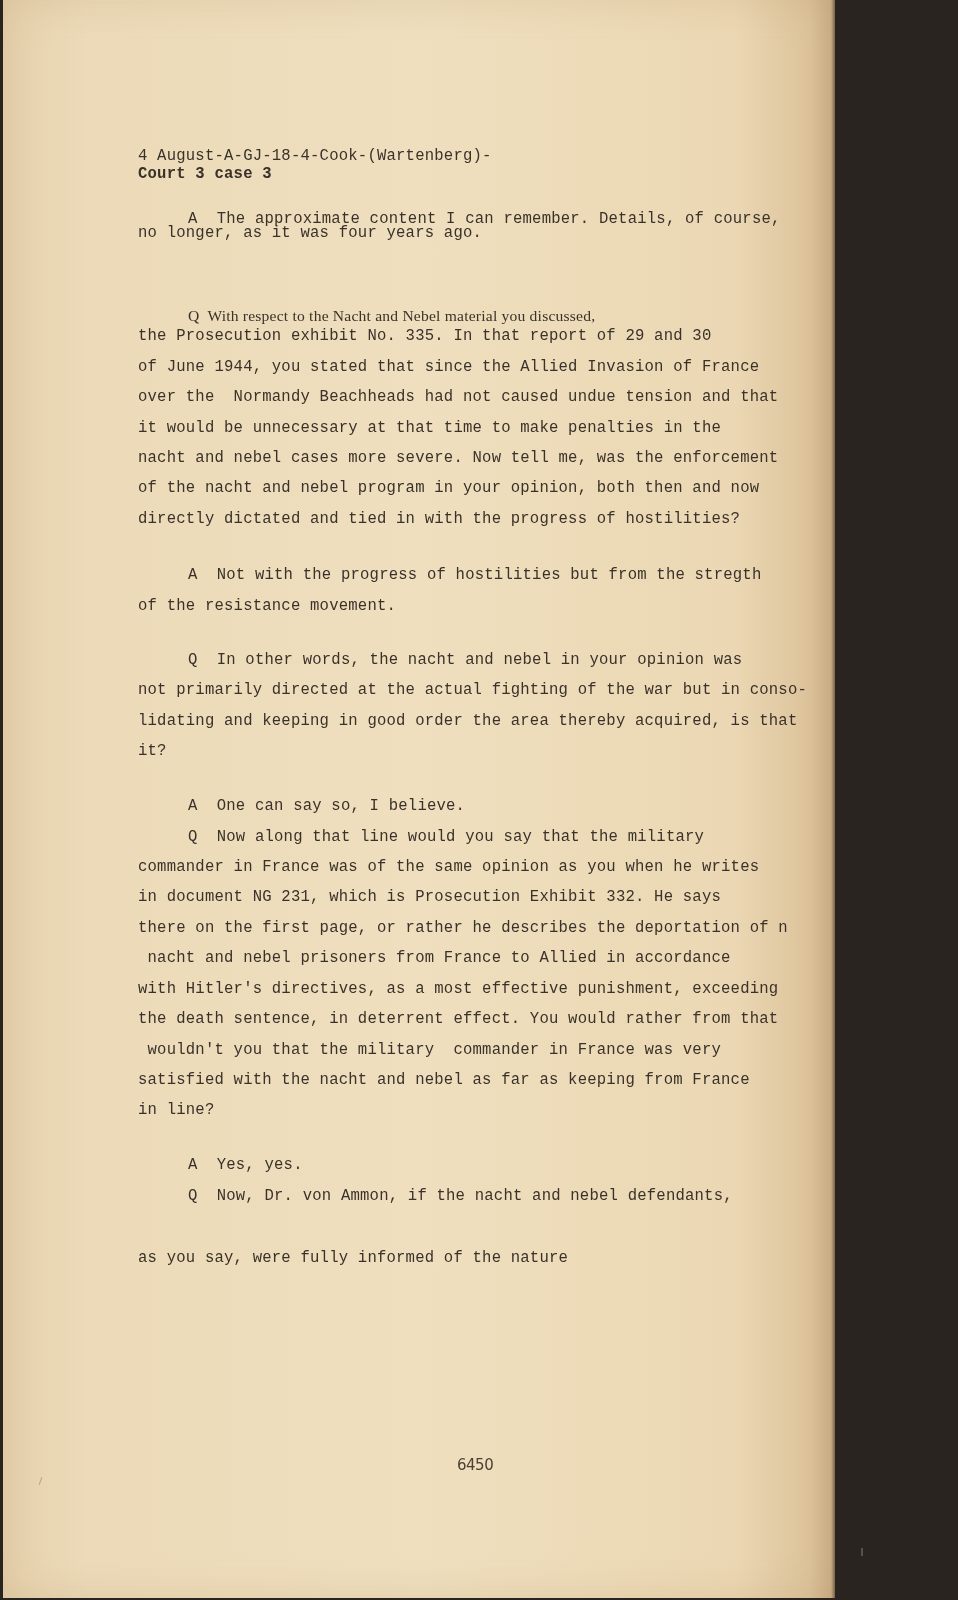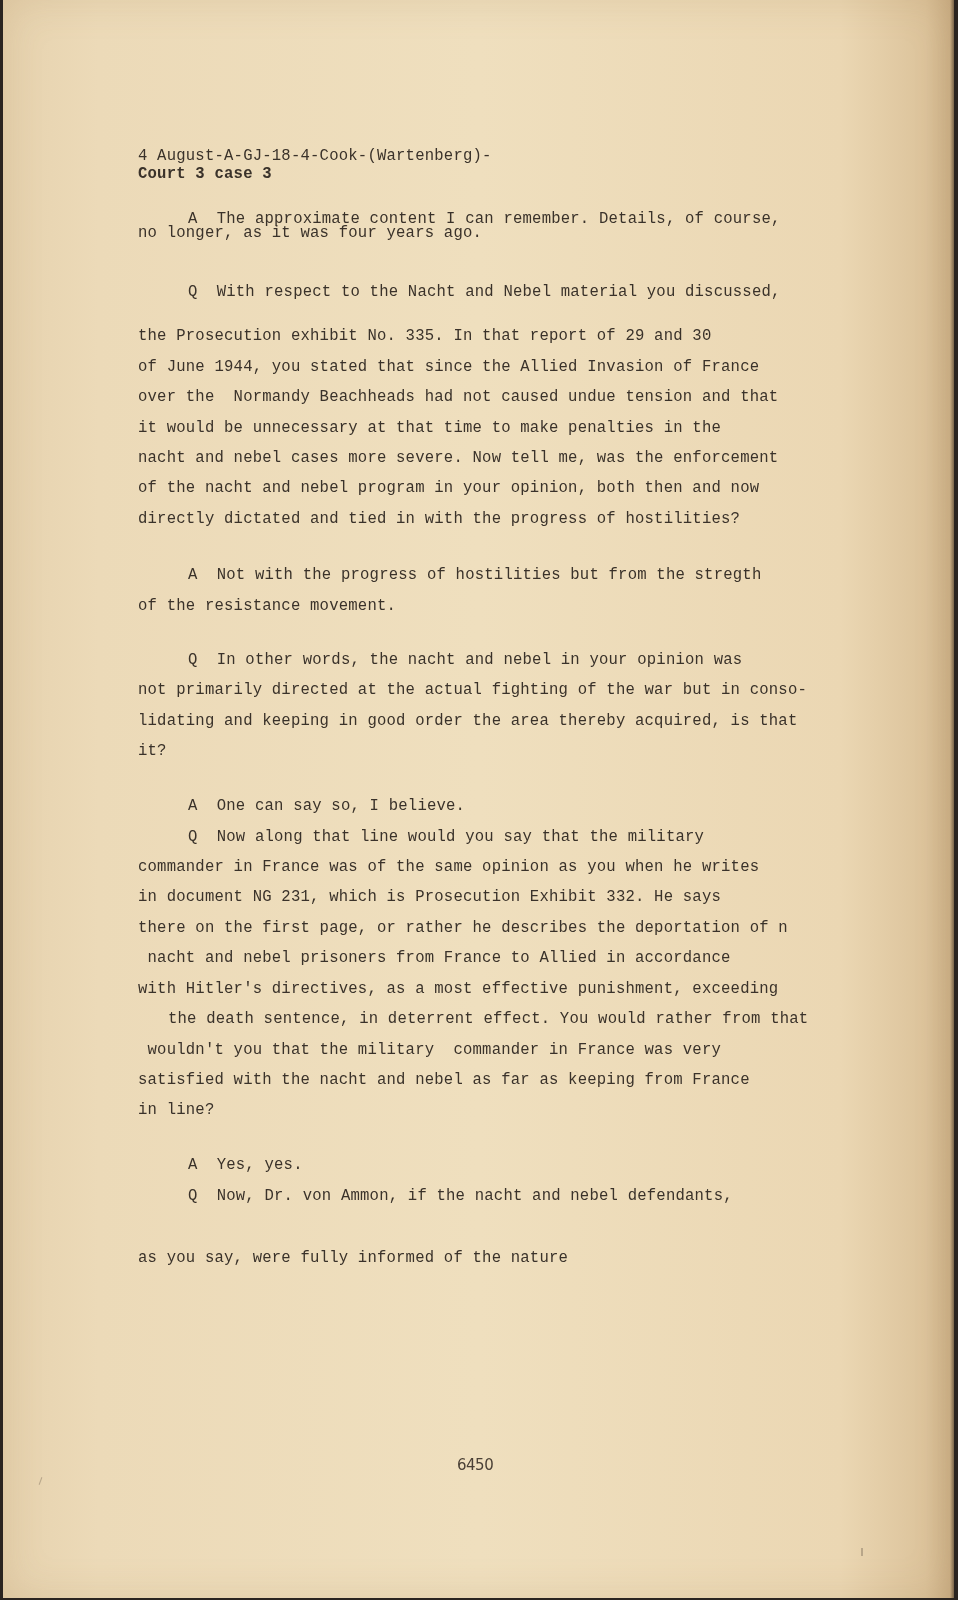--- a/index.html
+++ b/index.html
@@ -10,21 +10,21 @@
       width: 958px;
       height: 1600px;
       background: #2a2420;
       position: relative;
       overflow: hidden;
     }
     .page {
       position: absolute;
       left: 3px;
       top: 0;
-      width: 951px;
+      width: 832px;
       height: 1598px;
       background: linear-gradient(90deg, #e6d2ae 0%, #ecdab8 10%, #efdfbe 50%, #ebd7b3 88%, #dcc39b 97%, #c9ad84 100%);
       box-shadow: inset 0 0 40px rgba(160,120,70,0.18);
     }
     .page::after {
       content: "";
       position: absolute;
       right: 0; top: 0;
       width: 4px; height: 100%;
       background: linear-gradient(90deg, rgba(80,60,40,0) 0%, rgba(60,45,30,0.55) 100%);
@@ -59,42 +59,42 @@
 </head>
 <body>
 
 <div class="page">
   <div class="line header-line" style="top:147px;">4 August-A-GJ-18-4-Cook-(Wartenberg)-</div>
   <div class="line header-line" style="top:165px;font-weight:bold;">Court 3 case 3</div>
 
   <div id="body-lines">
       <div class="line indent" style="top: 210px;">A  The approximate content I can remember. Details, of course,</div>
       <div class="line body-line" style="top: 224px;">no longer, as it was four years ago.</div>
-      <div class="line indent" style="top: 283px;">Q  With respect to the Nacht and Nebel material you discussed,</div>
+      <div class="line indent" style="top: 307px; font-family: Liberation Serif, serif;">Q  With respect to the Nacht and Nebel material you discussed,</div>
       <div class="line body-line" style="top: 327px;">the Prosecution exhibit No. 335. In that report of 29 and 30</div>
       <div class="line body-line" style="top: 358px;">of June 1944, you stated that since the Allied Invasion of France</div>
       <div class="line body-line" style="top: 388px;">over the  Normandy Beachheads had not caused undue tension and that</div>
       <div class="line body-line" style="top: 419px;">it would be unnecessary at that time to make penalties in the</div>
       <div class="line body-line" style="top: 449px;">nacht and nebel cases more severe. Now tell me, was the enforcement</div>
       <div class="line body-line" style="top: 479px;">of the nacht and nebel program in your opinion, both then and now</div>
       <div class="line body-line" style="top: 510px;">directly dictated and tied in with the progress of hostilities?</div>
       <div class="line indent" style="top: 566px;">A  Not with the progress of hostilities but from the stregth</div>
       <div class="line body-line" style="top: 597px;">of the resistance movement.</div>
       <div class="line indent" style="top: 651px;">Q  In other words, the nacht and nebel in your opinion was</div>
       <div class="line body-line" style="top: 681px;">not primarily directed at the actual fighting of the war but in conso-</div>
       <div class="line body-line" style="top: 712px;">lidating and keeping in good order the area thereby acquired, is that</div>
       <div class="line body-line" style="top: 742px;">it?</div>
       <div class="line indent" style="top: 797px;">A  One can say so, I believe.</div>
       <div class="line indent" style="top: 828px;">Q  Now along that line would you say that the military</div>
       <div class="line body-line" style="top: 858px;">commander in France was of the same opinion as you when he writes</div>
       <div class="line body-line" style="top: 888px;">in document NG 231, which is Prosecution Exhibit 332. He says</div>
       <div class="line body-line" style="top: 919px;">there on the first page, or rather he describes the deportation of n</div>
       <div class="line body-line" style="top: 949px;"> nacht and nebel prisoners from France to Allied in accordance</div>
       <div class="line body-line" style="top: 980px;">with Hitler's directives, as a most effective punishment, exceeding</div>
-      <div class="line body-line" style="top: 1010px; margin-left: 30px;">the death sentence, in deterrent effect. You would rather from that</div>
+      <div class="line body-line" style="top: 1010px;">the death sentence, in deterrent effect. You would rather from that</div>
       <div class="line body-line" style="top: 1041px;"> wouldn't you that the military  commander in France was very</div>
       <div class="line body-line" style="top: 1071px;">satisfied with the nacht and nebel as far as keeping from France</div>
       <div class="line body-line" style="top: 1101px;">in line?</div>
       <div class="line indent" style="top: 1156px;">A  Yes, yes.</div>
       <div class="line indent" style="top: 1187px;">Q  Now, Dr. von Ammon, if the nacht and nebel defendants,</div>
       <div class="line body-line" style="top: 1218px; margin-top: 31px;">as you say, were fully informed of the nature</div>
     </div>
 
   <div class="page-number">6450</div>
 

